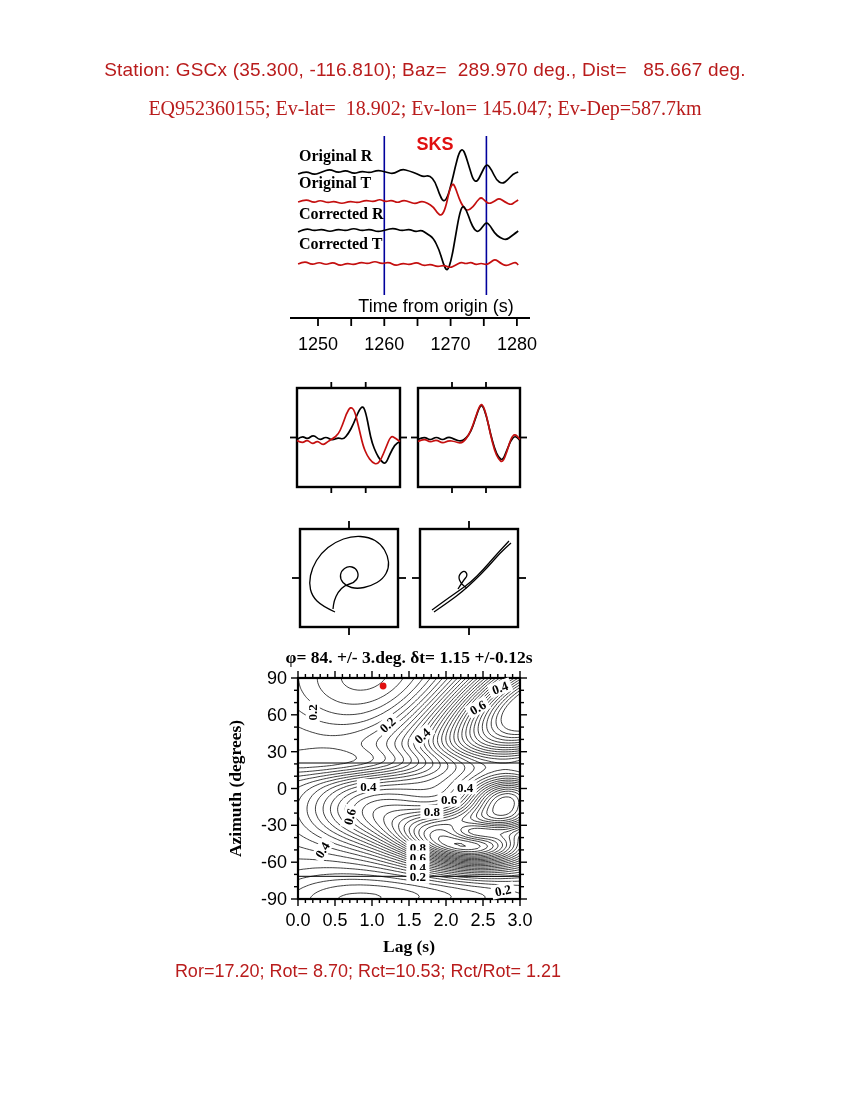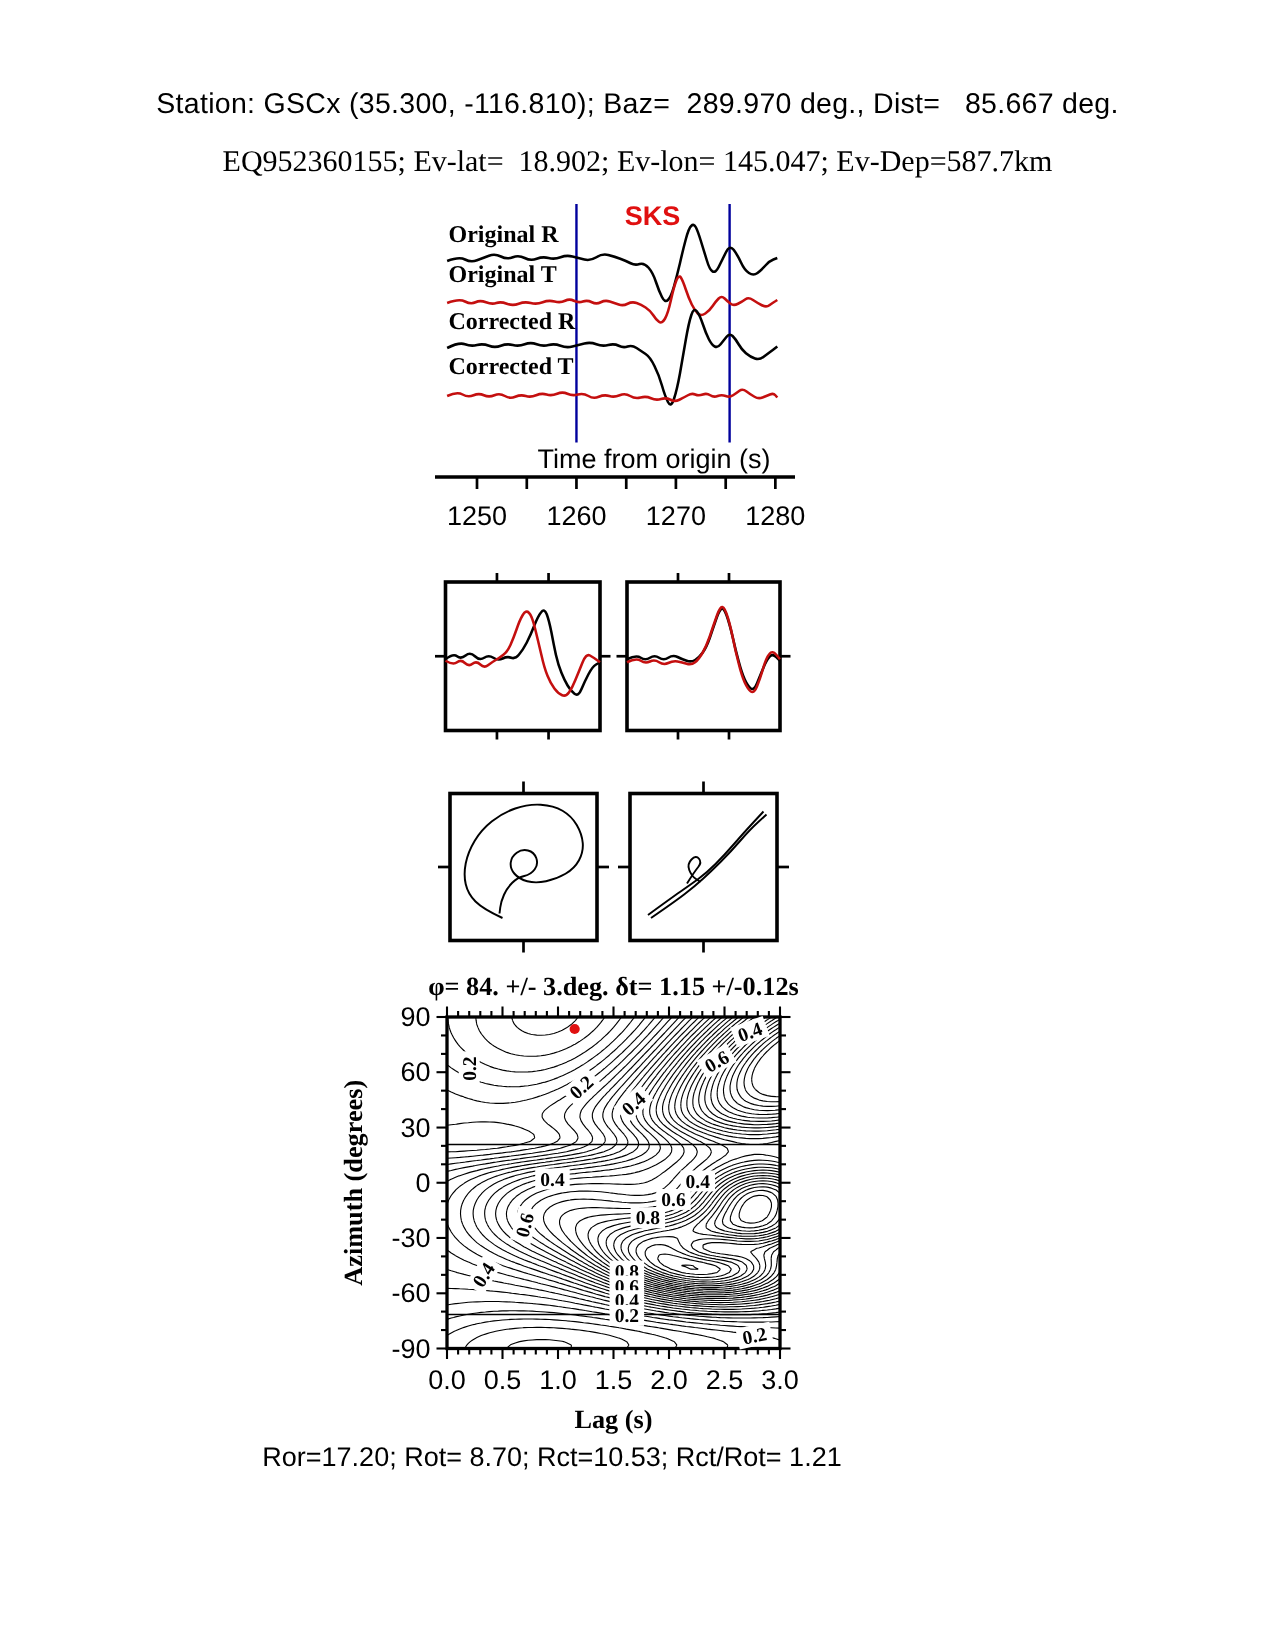--- a/index.html
+++ b/index.html
@@ -1,17 +1,17 @@
 <!DOCTYPE html>
 <html><head>
 <meta charset="utf-8">
 <style>
   html,body{margin:0;padding:0;background:#fff;}
   .page{position:relative;width:850px;height:1100px;background:#ffffff;overflow:hidden;
-        font-family:"Liberation Sans",sans-serif;color:#000000;}
+        font-family:"Liberation Sans",sans-serif;color:#b91c1c;}
   .h1{position:absolute;top:59px;left:0;width:850px;text-align:center;
       font-size:19px;white-space:pre;letter-spacing:0.2px;}
   .h2{position:absolute;top:97px;left:0;width:850px;text-align:center;
       font-family:"Liberation Serif",serif;font-weight:normal;font-size:20px;white-space:pre;}
   .stats{position:absolute;top:961px;left:0;width:736px;text-align:center;
       font-size:18px;white-space:pre;}
   svg.fig{position:absolute;top:0;left:0;}
   svg text{font-family:"Liberation Sans",sans-serif;}
   svg text.serifb{font-family:"Liberation Serif",serif;font-weight:bold;}
   svg text.sansb{font-weight:bold;}

